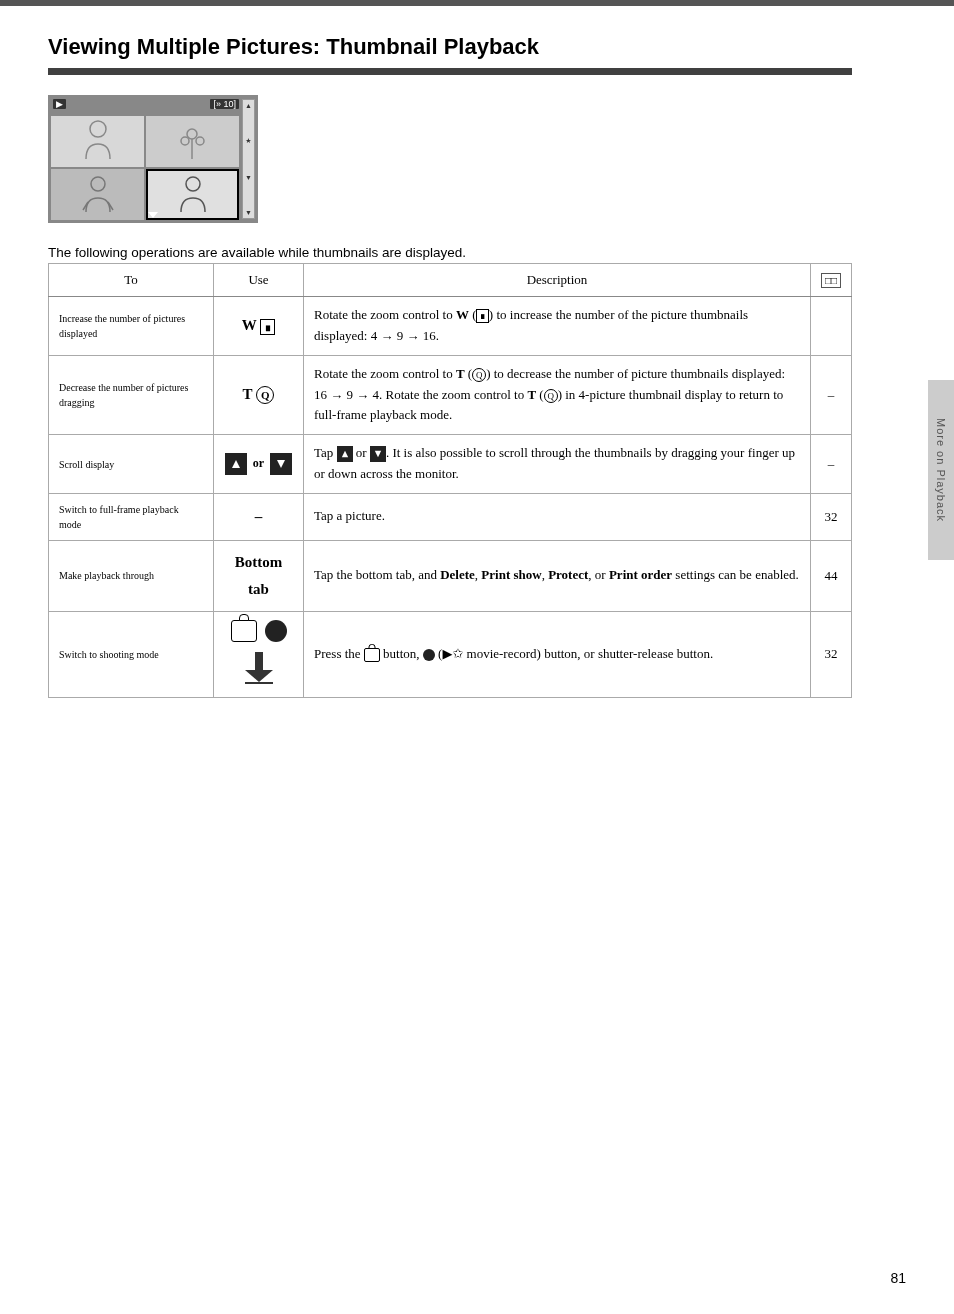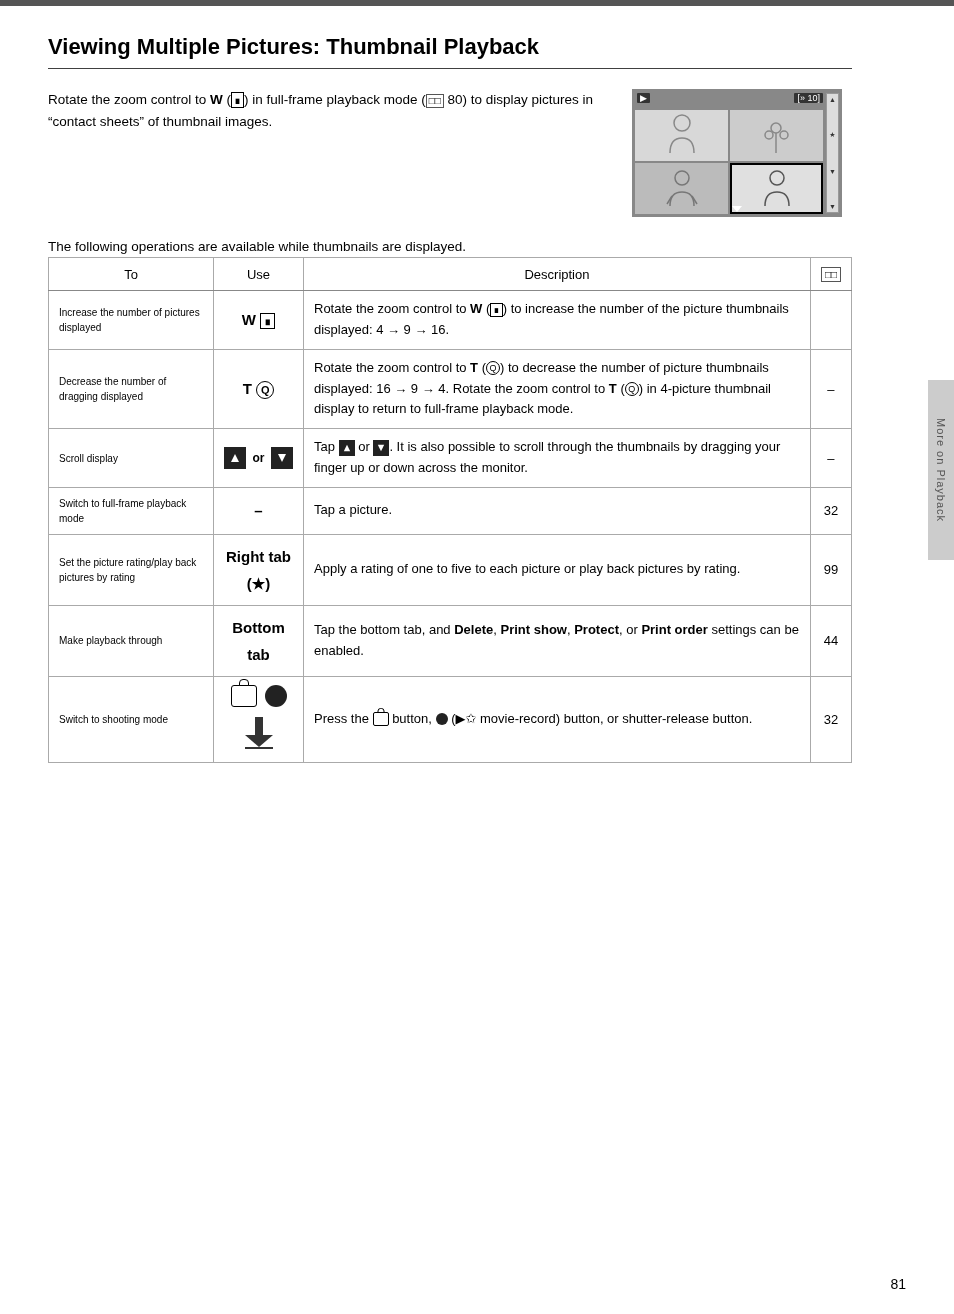--- a/index.html
+++ b/index.html
@@ -23,21 +23,21 @@
     
     .content {
       padding: 28px 48px 40px 48px;
       max-width: 900px;
     }
 
     
     .page-title {
       font-size: 22px;
       font-weight: bold;
-      border-bottom: 1px solid #404040;
+      border-bottom: 7px solid #404040;
       padding-bottom: 8px;
       margin-bottom: 20px;
     }
 
     
     .intro-section {
       display: flex;
       gap: 24px;
       margin-bottom: 20px;
       align-items: flex-start;
@@ -58,20 +58,21 @@
     
     .ops-table {
       width: 100%;
       border-collapse: collapse;
       font-size: 13px;
     }
     .ops-table th, .ops-table td {
       border: 1px solid #aaa;
       padding: 8px 10px;
       vertical-align: middle;
+      font-family: Liberation Serif, serif;
     }
     .ops-table thead th {
       text-align: center;
       font-weight: normal;
       background: #fff;
       border-bottom: 1.5px solid #888;
     }
     .ops-table th.to-col { width: 165px; }
     .ops-table th.use-col { width: 90px; }
     .ops-table th.desc-col { width: auto; }
@@ -97,21 +98,21 @@
     .side-tab-text {
       writing-mode: vertical-rl;
       font-size: 11px;
       color: #555;
       letter-spacing: 1px;
     }
 
     
     .page-number {
       position: absolute;
-      bottom: 22px;
+      bottom: 28px;
       right: 48px;
       font-size: 14px;
     }
     .right-tab-cell {
       text-align: center;
       line-height: 1.8;
     }
     .bottom-tab-cell {
       text-align: center;
       line-height: 1.8;
@@ -158,25 +159,20 @@
 
 <div class="side-tab">
   <span class="side-tab-text">More on Playback</span>
 </div>
 
 <div class="content">
 
   <h1 class="page-title">Viewing Multiple Pictures: Thumbnail Playback</h1>
 
   <div class="intro-section">
-    <div class="intro-text">
-      Rotate the zoom control to <strong>W</strong> (<span style="border:1.5px solid #000;padding:0 2px;font-size:11px;display:inline-block;line-height:1.3">∎</span>) in full-frame
-      playback mode (<span style="border:1.5px solid #555;padding:0 2px;font-size:10px;display:inline-block;line-height:1.2">□□</span> 80) to display pictures in “contact
-      sheets” of thumbnail images.
-    </div>
 
     <div class="preview-wrapper">
       <div style="border:1.5px solid #888;width:210px;height:128px;background:#888;position:relative;overflow:hidden;">
 
         <div style="position:absolute;top:3px;left:4px;right:18px;display:flex;justify-content:space-between;z-index:5;">
           <span style="background:#333;color:#fff;font-size:9px;padding:0 3px;border-radius:1px;">▶</span>
           <span style="background:#333;color:#fff;font-size:9px;padding:0 3px;border-radius:1px;">[» 10]</span>
         </div>
 
         <div style="display:grid;grid-template-columns:1fr 1fr;grid-template-rows:1fr 1fr;gap:2px;width:calc(100% - 16px);height:100%;padding:20px 2px 2px 2px;">
@@ -249,21 +245,21 @@
           <strong>W</strong>
           <span style="border:1.5px solid #000;padding:0 3px;font-size:11px;display:inline-block;line-height:1.3;vertical-align:middle;">∎</span>
         </td>
         <td class="desc-cell">
           Rotate the zoom control to <strong>W</strong> (<span style="border:1.5px solid #000;padding:0 2px;font-size:10px;display:inline-block;line-height:1.2;">∎</span>) to increase the number of the picture thumbnails displayed: 4 → 9 → 16.
         </td>
         <td class="ref-cell"></td>
       </tr>
 
       <tr>
-        <td class="to-cell">Decrease the number of dragging displayed</td>
+        <td class="to-cell">Decrease the number of pictures dragging</td>
         <td class="use-cell">
           <strong>T</strong>
           <span style="display:inline-block;width:18px;height:18px;border:1.5px solid #000;border-radius:50%;text-align:center;line-height:16px;font-size:11px;vertical-align:middle;">Q</span>
         </td>
         <td class="desc-cell">
           Rotate the zoom control to <strong>T</strong> (<span style="display:inline-block;width:14px;height:14px;border:1.5px solid #000;border-radius:50%;text-align:center;line-height:12px;font-size:9px;vertical-align:middle;">Q</span>) to decrease the number of picture thumbnails displayed: 16 → 9 → 4. Rotate the zoom control to <strong>T</strong> (<span style="display:inline-block;width:14px;height:14px;border:1.5px solid #000;border-radius:50%;text-align:center;line-height:12px;font-size:9px;vertical-align:middle;">Q</span>) in 4-picture thumbnail display to return to full-frame playback mode.
         </td>
         <td class="ref-cell">–</td>
       </tr>
 
@@ -296,31 +292,20 @@
         <td class="ref-cell">–</td>
       </tr>
 
       <tr>
         <td class="to-cell">Switch to full-frame playback mode</td>
         <td class="use-cell">–</td>
         <td class="desc-cell">Tap a picture.</td>
         <td class="ref-cell">32</td>
       </tr>
 
-      <tr>
-        <td class="to-cell">Set the picture rating/play back pictures by rating</td>
-        <td class="use-cell right-tab-cell">
-          <div>
-            <div>Right tab</div>
-            <div>(★)</div>
-          </div>
-        </td>
-        <td class="desc-cell">Apply a rating of one to five to each picture or play back pictures by rating.</td>
-        <td class="ref-cell">99</td>
-      </tr>
 
       <tr>
         <td class="to-cell">Make playback through</td>
         <td class="use-cell bottom-tab-cell">
           <div>
             <div>Bottom</div>
             <div>tab</div>
           </div>
         </td>
         <td class="desc-cell">

